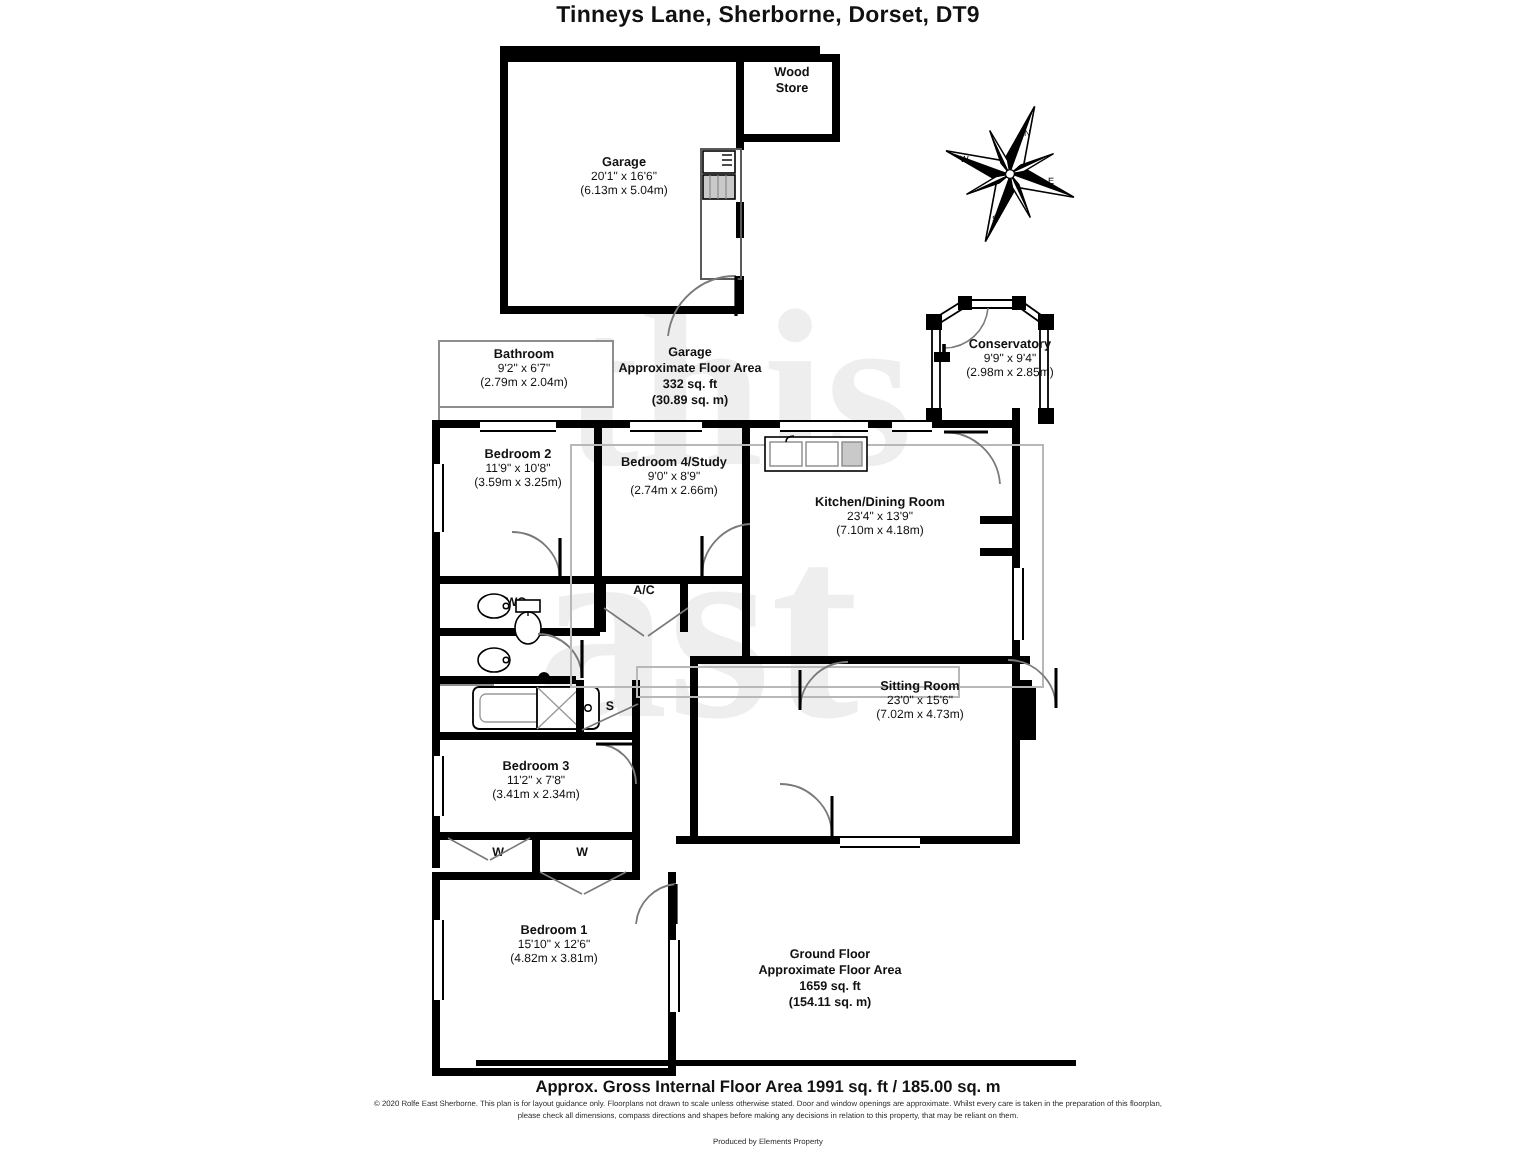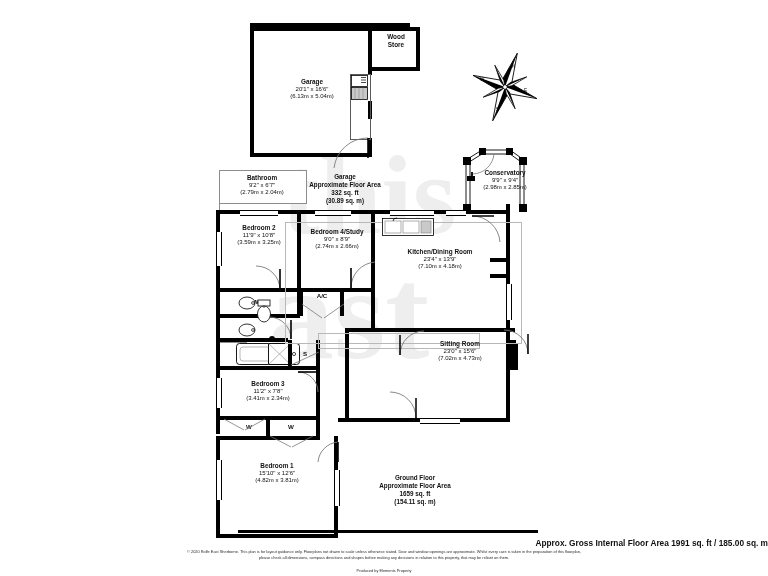--- a/index.html
+++ b/index.html
@@ -64,37 +64,38 @@
   
   .fx{position:absolute;}
   .fx svg{display:block;overflow:visible;}
 
   
   .compass{position:absolute;left:466px;top:48px;width:78px;height:78px;}
 
   
   .footbar{position:absolute;left:238px;top:530px;width:300px;height:2.6px;background:#000;}
   .foot-main{
-    position:absolute;left:0;top:538px;width:768px;text-align:right;
+    position:absolute;left:0;top:538px;width:768px;text-align:center;
     font-size:8.3px;font-weight:bold;
   }
   .foot-fine{
     position:absolute;left:184px;top:549px;width:400px;text-align:center;
     font-size:3.9px;line-height:1.55;color:#2a2a2a;
   }
   .foot-prod{
     position:absolute;left:0;top:568px;width:768px;text-align:center;
     font-size:3.9px;color:#2a2a2a;
   }
 </style>
 </head>
 <body>
 
 <div id="stage">
 
+  <div class="title">Tinneys Lane, Sherborne, Dorset, DT9</div>
   <div class="title-rule"></div>
 
   <div class="watermark">
     <div class="wm-word wm-rolfe">this</div>
     <div class="wm-word wm-east">ast</div>
   </div>
 
   <div class="compass">
     <svg width="78" height="78" viewBox="0 0 78 78">
       <g transform="translate(39,39) rotate(20)">

